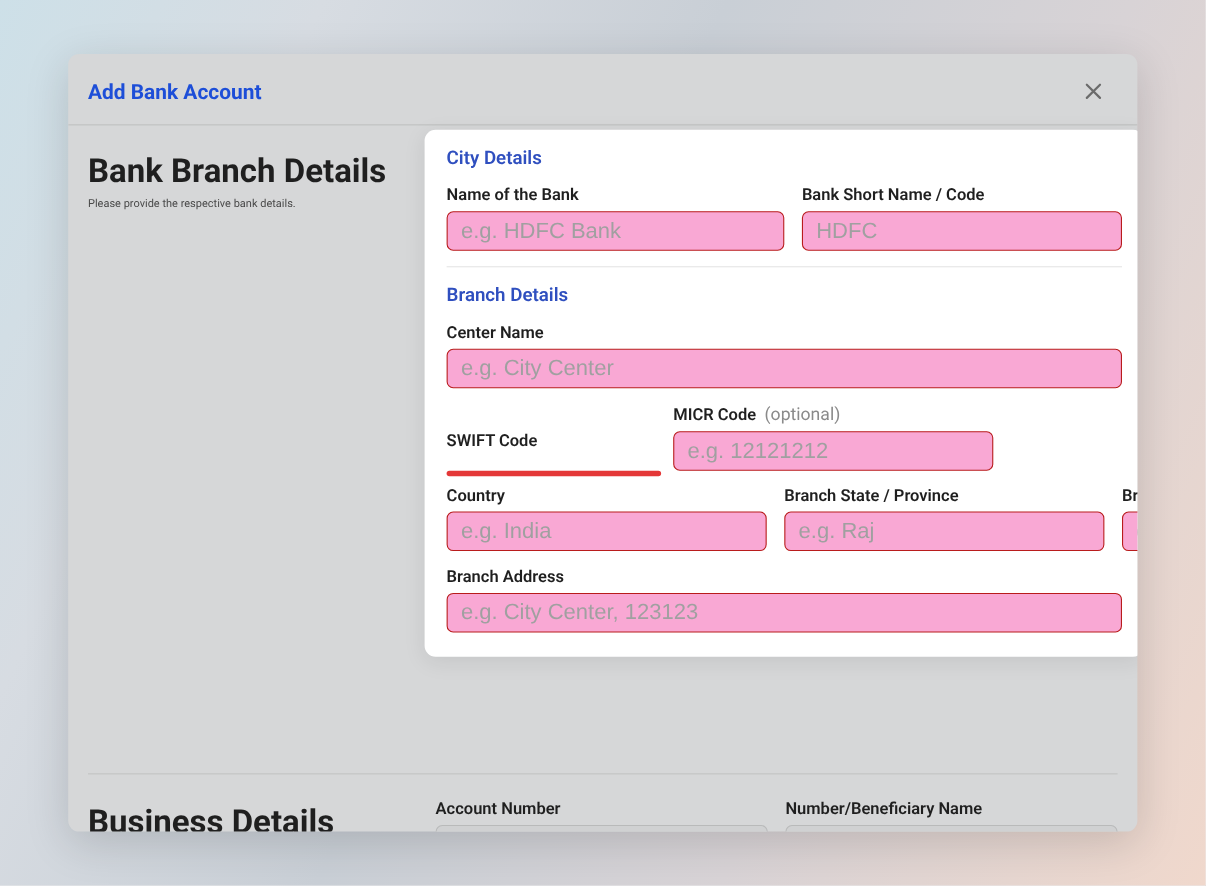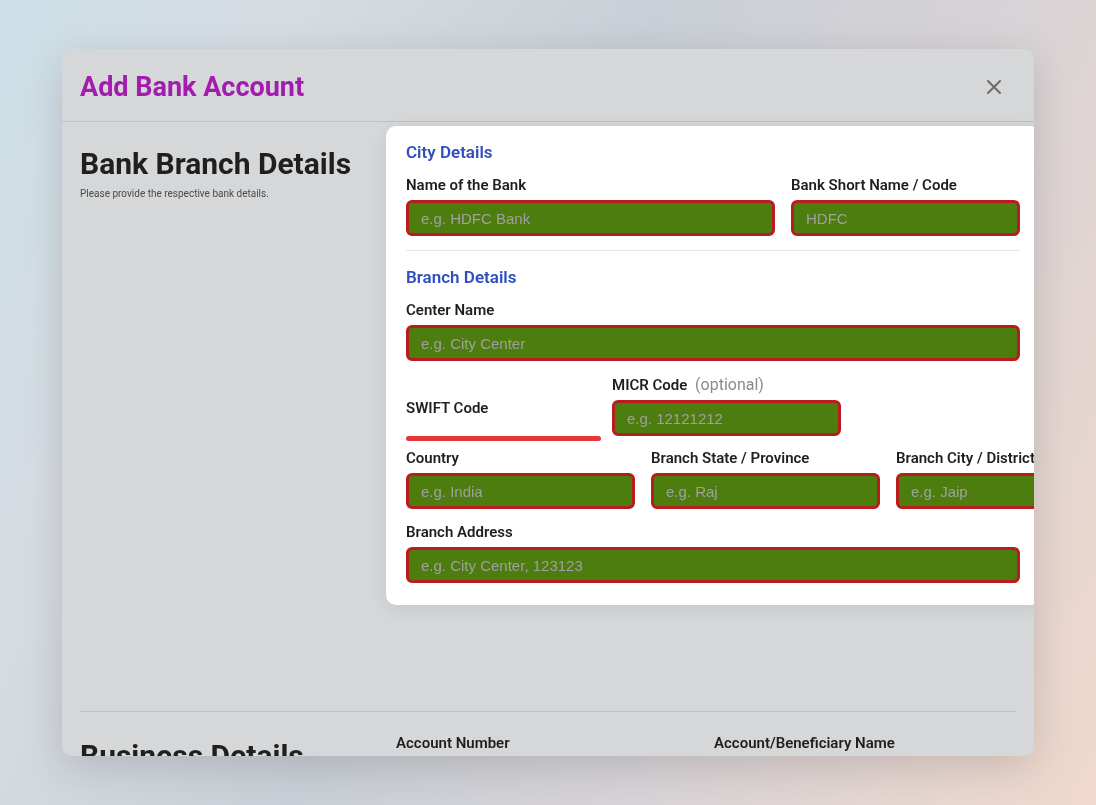--- a/index.html
+++ b/index.html
@@ -23,23 +23,23 @@
     overflow: hidden;
   }
   .modal-header {
     display: flex;
     justify-content: space-between;
     align-items: center;
     padding: 22px 28px 18px 18px;
     border-bottom: 1px solid #bfc0c1;
   }
   .modal-title {
-    font-size: 27px;
+    font-size: 19px;
     font-weight: 700;
-    color: #a21caf;
+    color: #1d4ed8;
   }
   .close-btn {
     width: 24px; height: 24px;
     display: flex; align-items: center; justify-content: center;
     cursor: pointer;
     color: #6b6b6b;
   }
   .close-btn svg { width: 16px; height: 16px; }
   .body {
     position: relative;
@@ -96,26 +96,26 @@
     margin-bottom: 6px;
   }
   .optional {
     font-weight: 400;
     color: #8a8a8a;
     font-size: 16px;
     margin-left: 4px;
   }
   .input {
     height: 36px;
-    border: 3px solid #b91c1c;
+    border: 1px solid #b91c1c;
     border-radius: 6px;
     padding: 0 12px;
-    font-size: 15px;
-    color: #1f1f1f;
-    background: #4d7c0f;
+    font-size: 20px;
+    color: #1f1f1f;
+    background: #f9a8d4;
     outline: none;
   }
   .input::placeholder { color: #a0a0a0; }
   .divider {
     border-top: 1px solid #e5e5e5;
     margin: 8px 0 16px 0;
   }
   .error-bar {
     height: 5px;
     background: #e43838;
@@ -241,21 +241,21 @@
         <div class="section-title">Business Details</div>
 
       </div>
       <div class="section-right">
         <div class="lower-row">
           <div class="lower-field">
             <div class="label">Account Number</div>
             <input class="lower-input" type="text" placeholder="e.g. 5010016324890" style="">
           </div>
           <div class="lower-field">
-            <div class="label">Account/Beneficiary Name</div>
+            <div class="label">Number/Beneficiary Name</div>
             <input class="lower-input" type="text" placeholder="e.g. Your Business Account" style="">
           </div>
         </div>
       </div>
     </div>
 
   </div>
 </div>
 
 </body></html>

